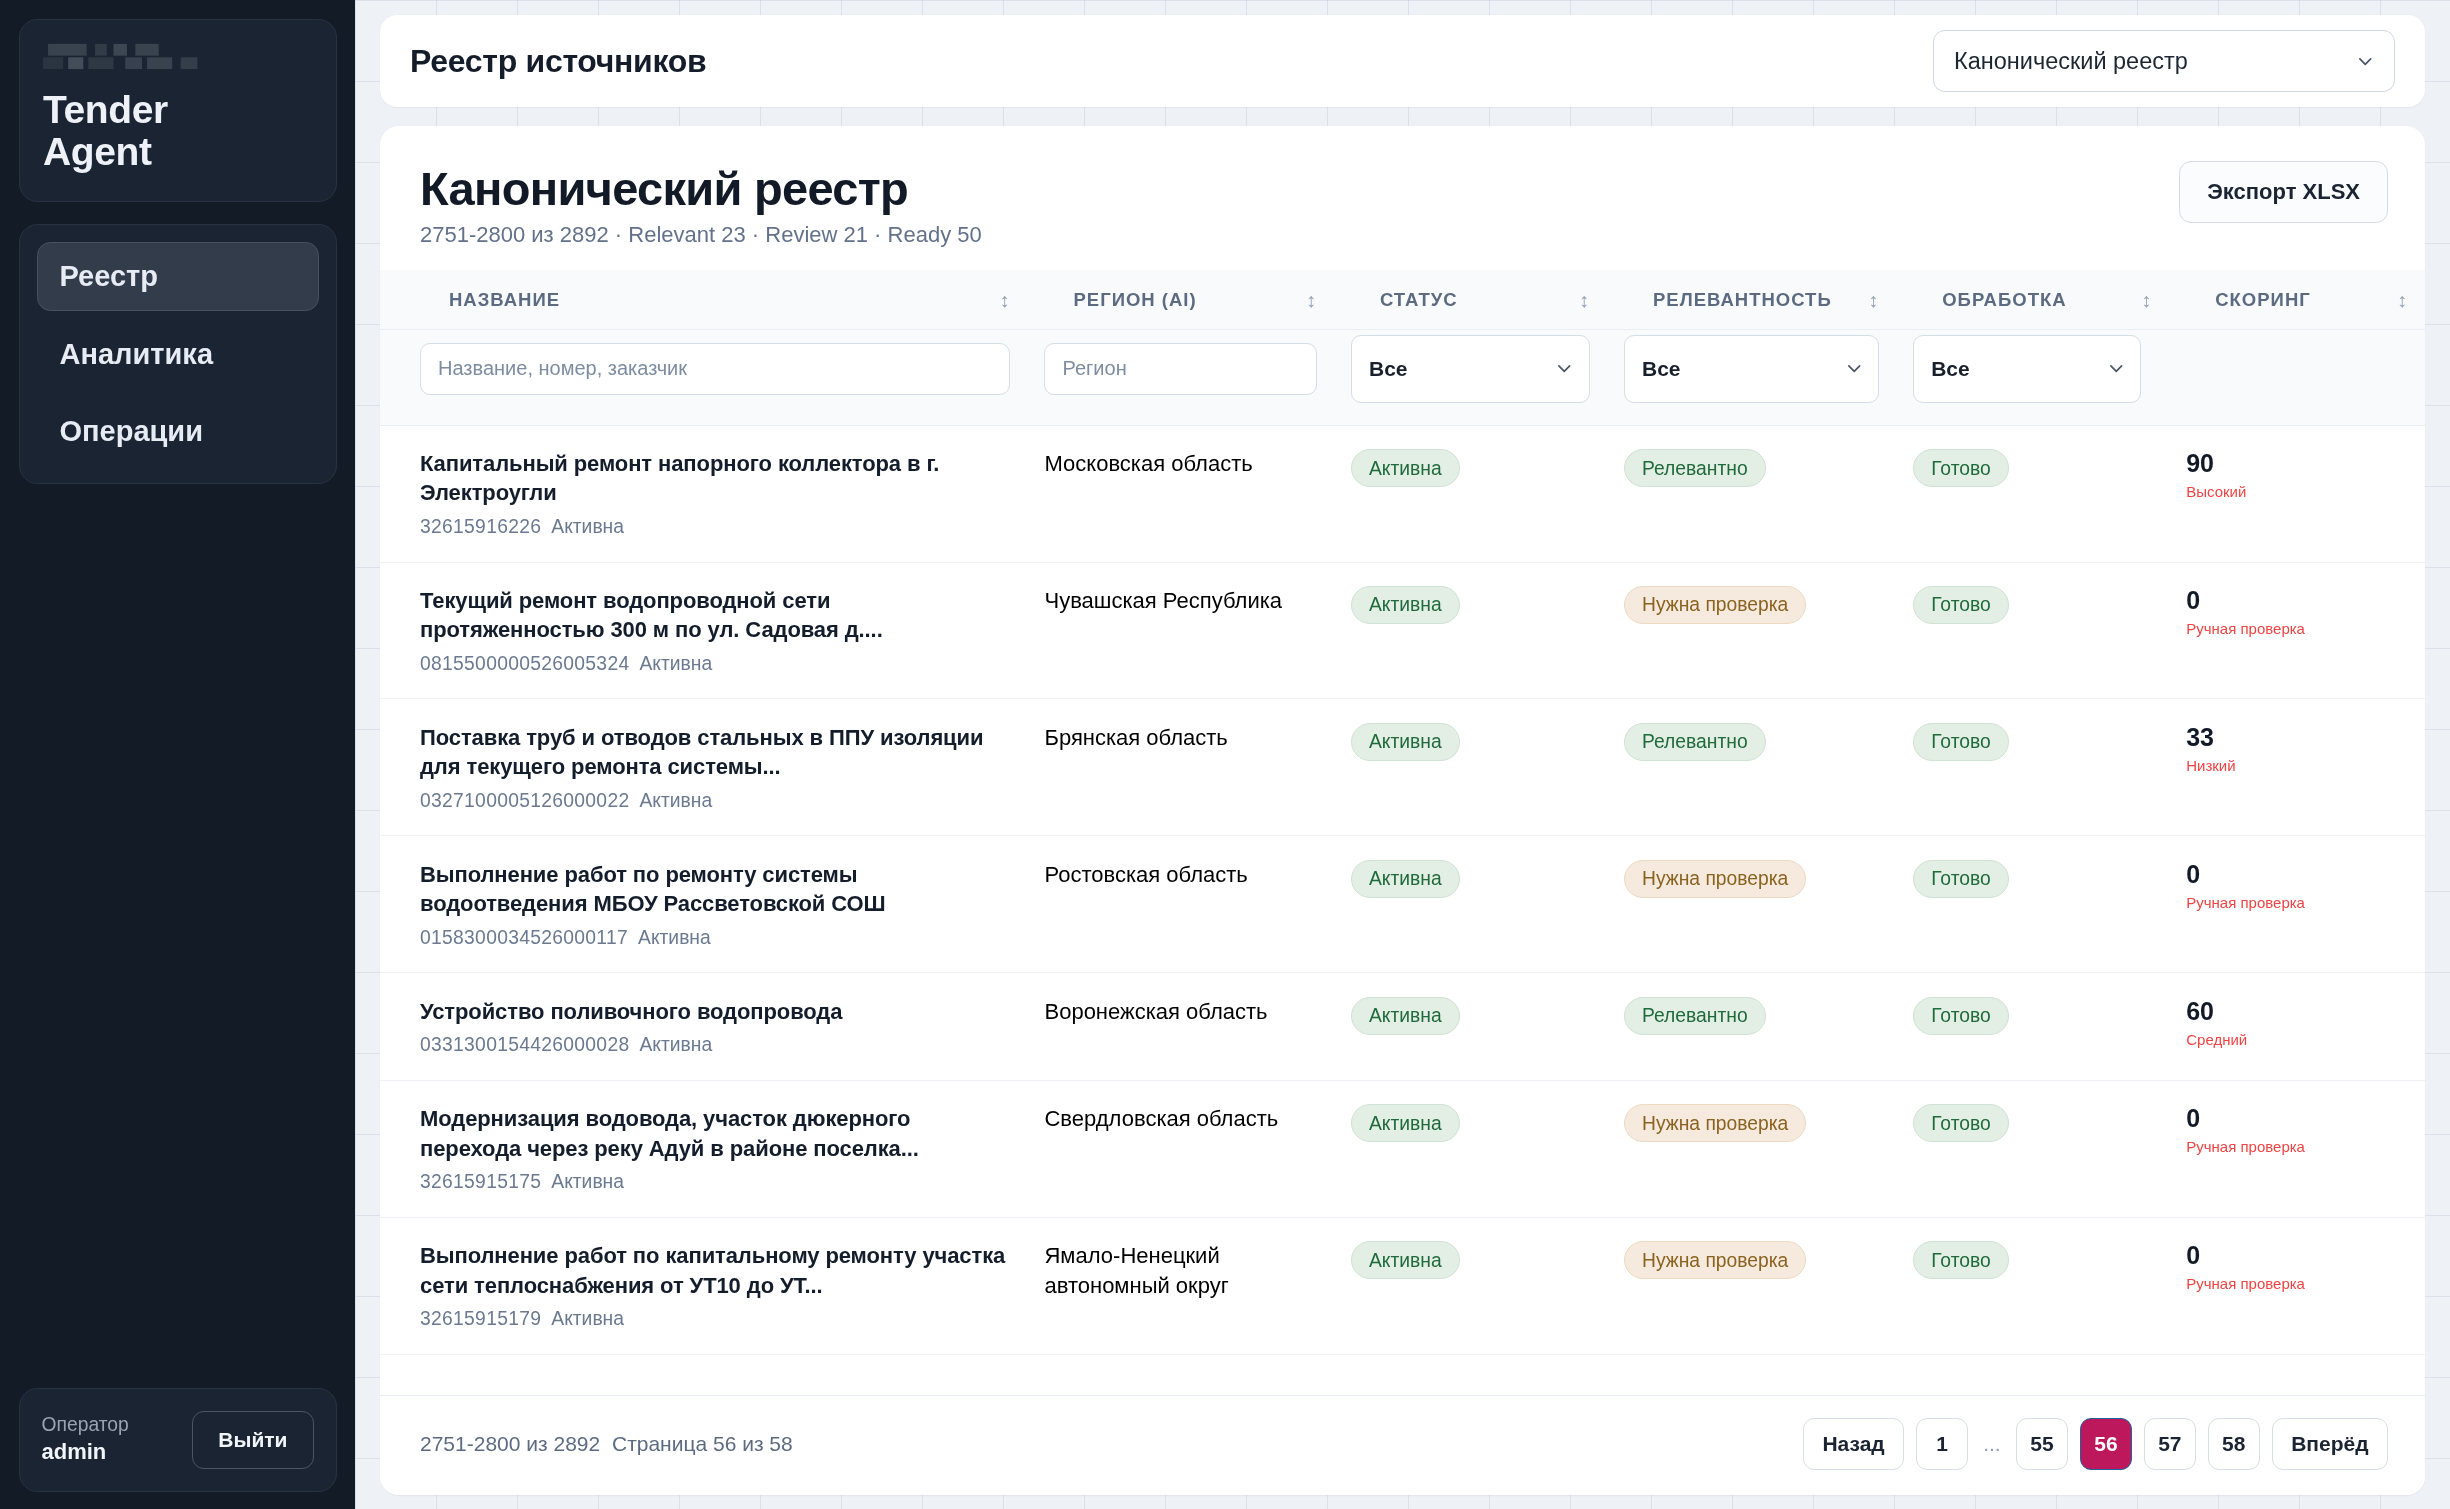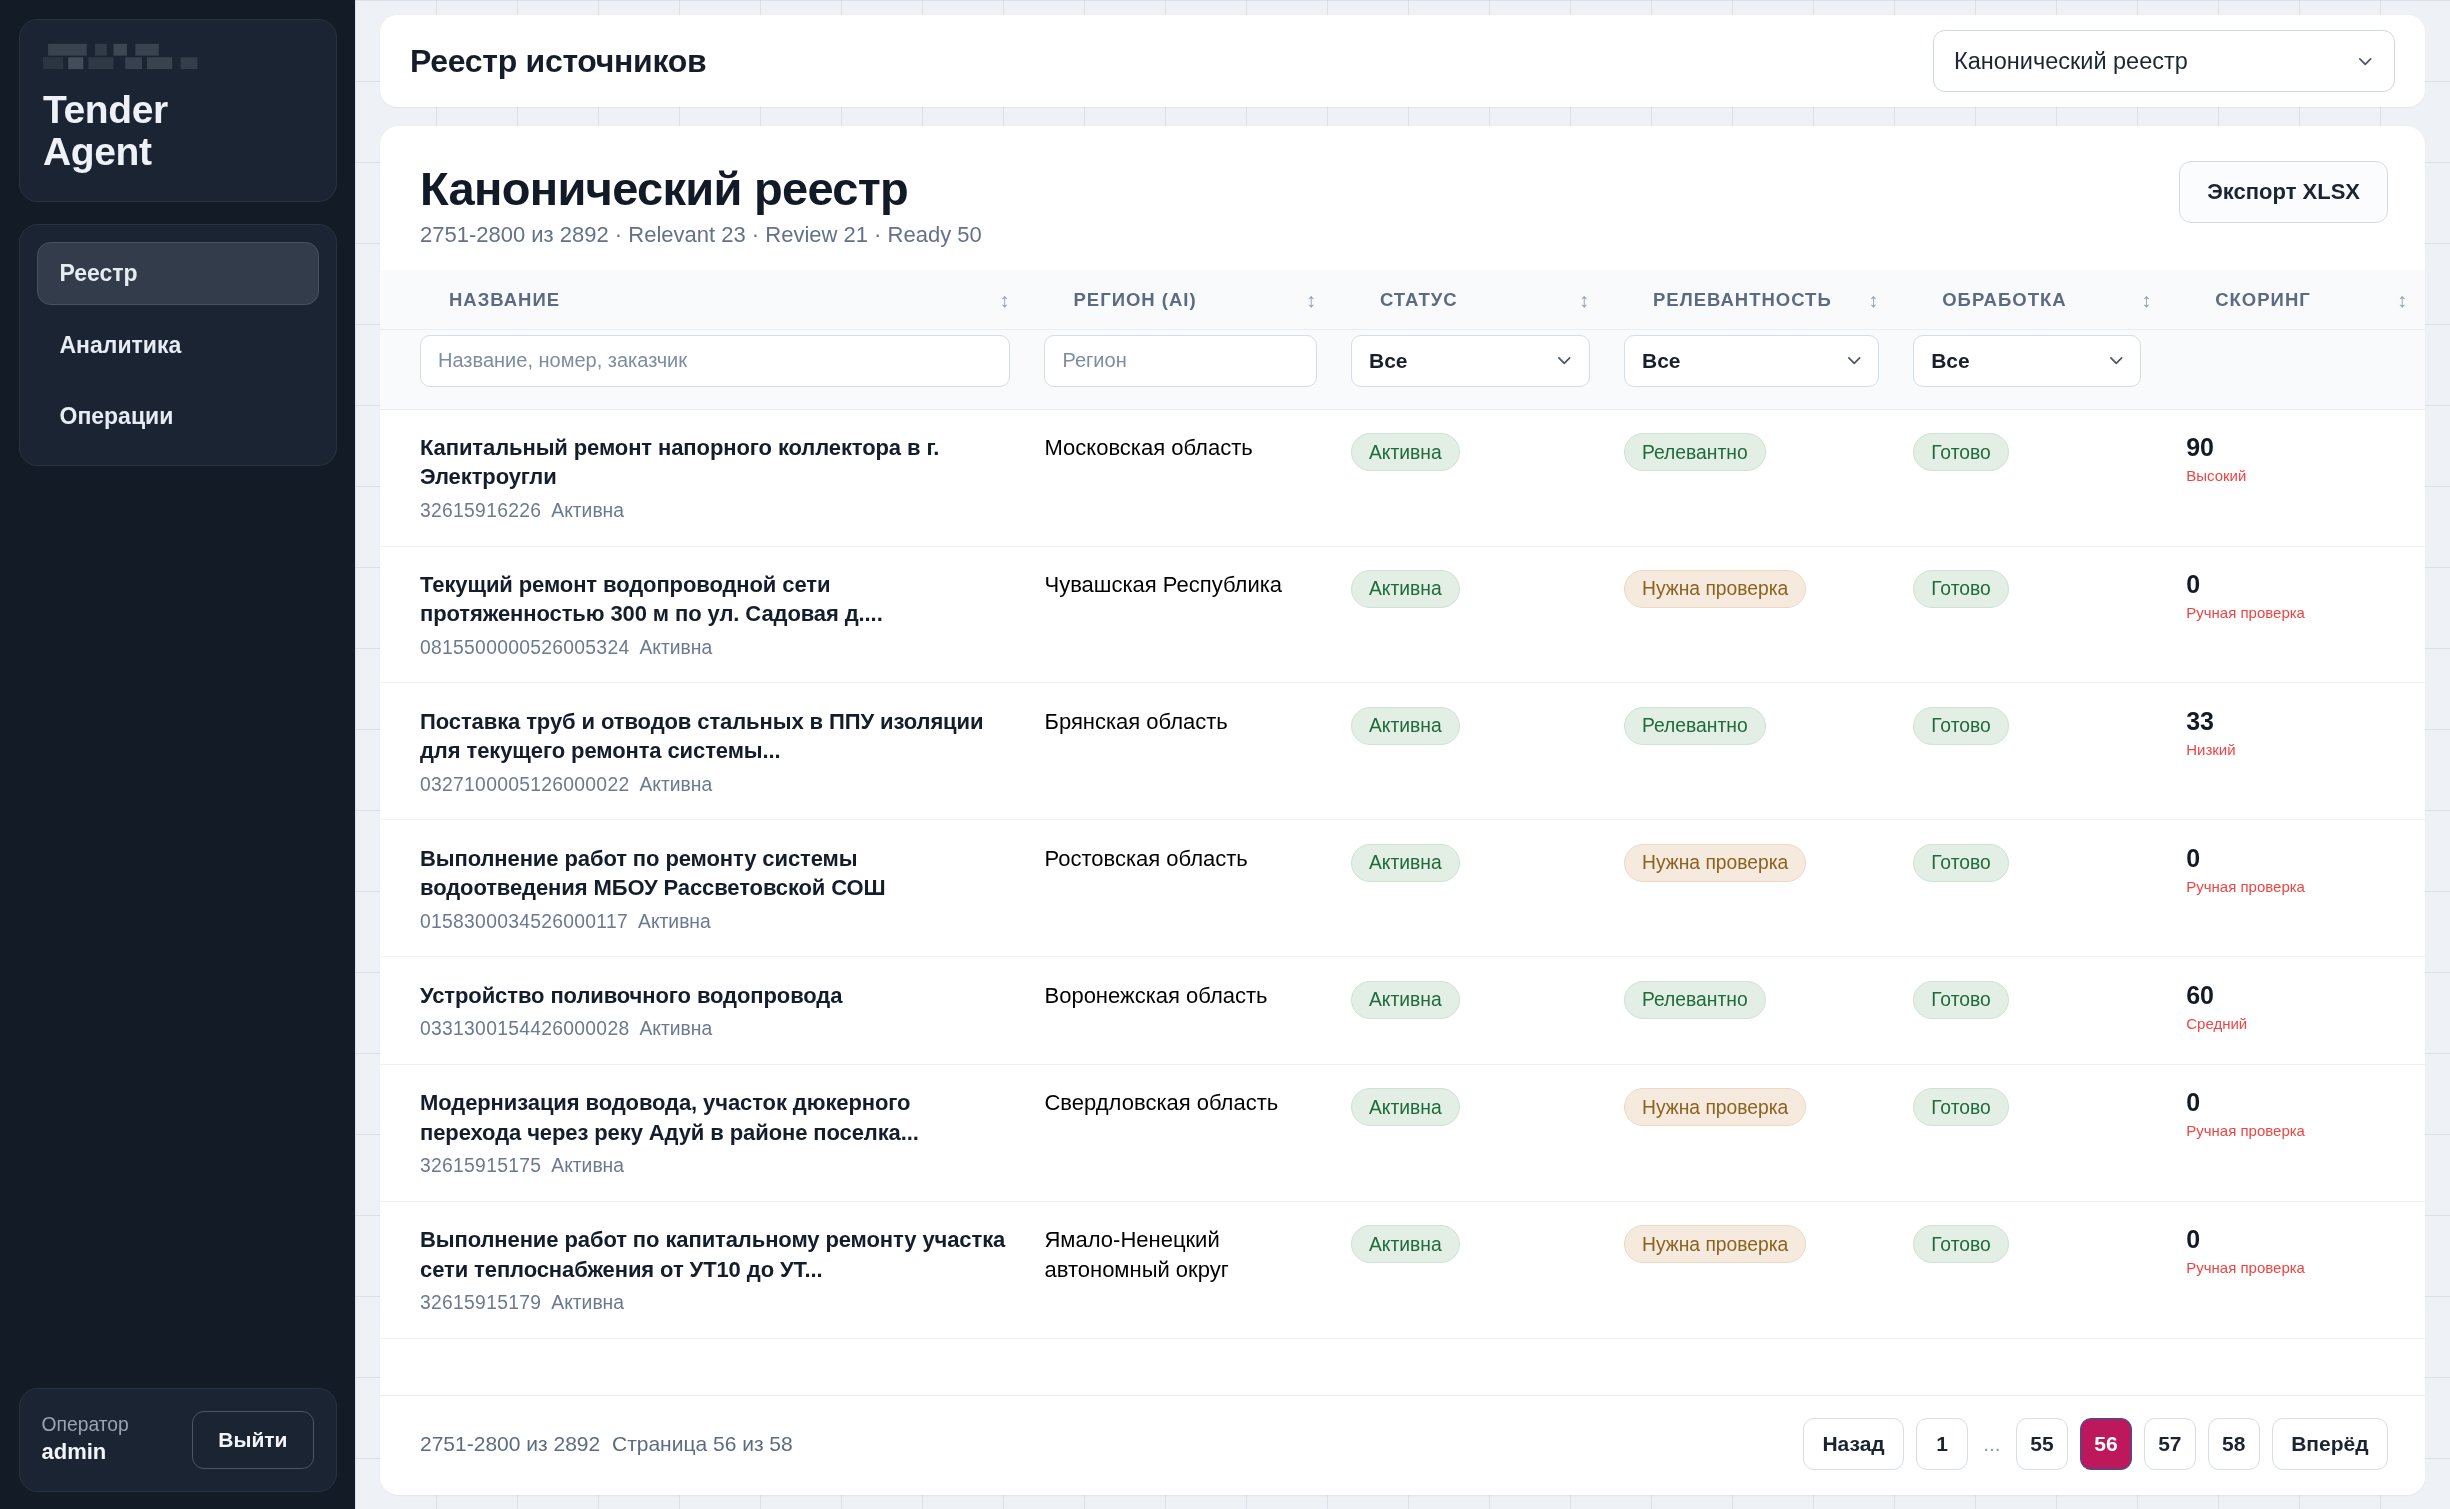--- a/index.html
+++ b/index.html
@@ -38,21 +38,21 @@
     background: #1b2432;
     border: 0.8px solid #283242;
     border-radius: 18.5px;
     padding: 17px 17px;
     display: flex; flex-direction: column; gap: 8.4px;
   }
   .nav-item {
     padding: 17px 22px;
     border-radius: 13.4px;
     color: #e7ecf4;
-    font-size: 23px;
+    font-size: 29px;
     font-weight: 700;
     cursor: pointer;
     border: 0.8px solid transparent;
   }
   .nav-item.active {
     background: #333c4b;
     border-color: #49525f;
   }
   .sidebar-spacer { flex: 1 1 auto; }
   .user-card {
@@ -176,21 +176,21 @@
     border: 0.8px solid #d5dde7;
     border-radius: 10px;
     background: #fff;
     padding: 0 17px;
     font-size: 20px;
     color: #1d2633;
     font-family: inherit;
   }
   .f-input::placeholder { color: #7e8ca1; }
   .f-select {
-    width: 100%; height: 52px;
+    width: 100%; height: 68px;
     border: 0.8px solid #d5dde7;
     border-radius: 10px;
     background: #fff;
     display: flex; align-items: center; justify-content: space-between;
     padding: 0 15px 0 17px;
     font-size: 21px; font-weight: 700; color: #18202c;
     cursor: pointer;
   }
 
   tbody.data-rows td {

